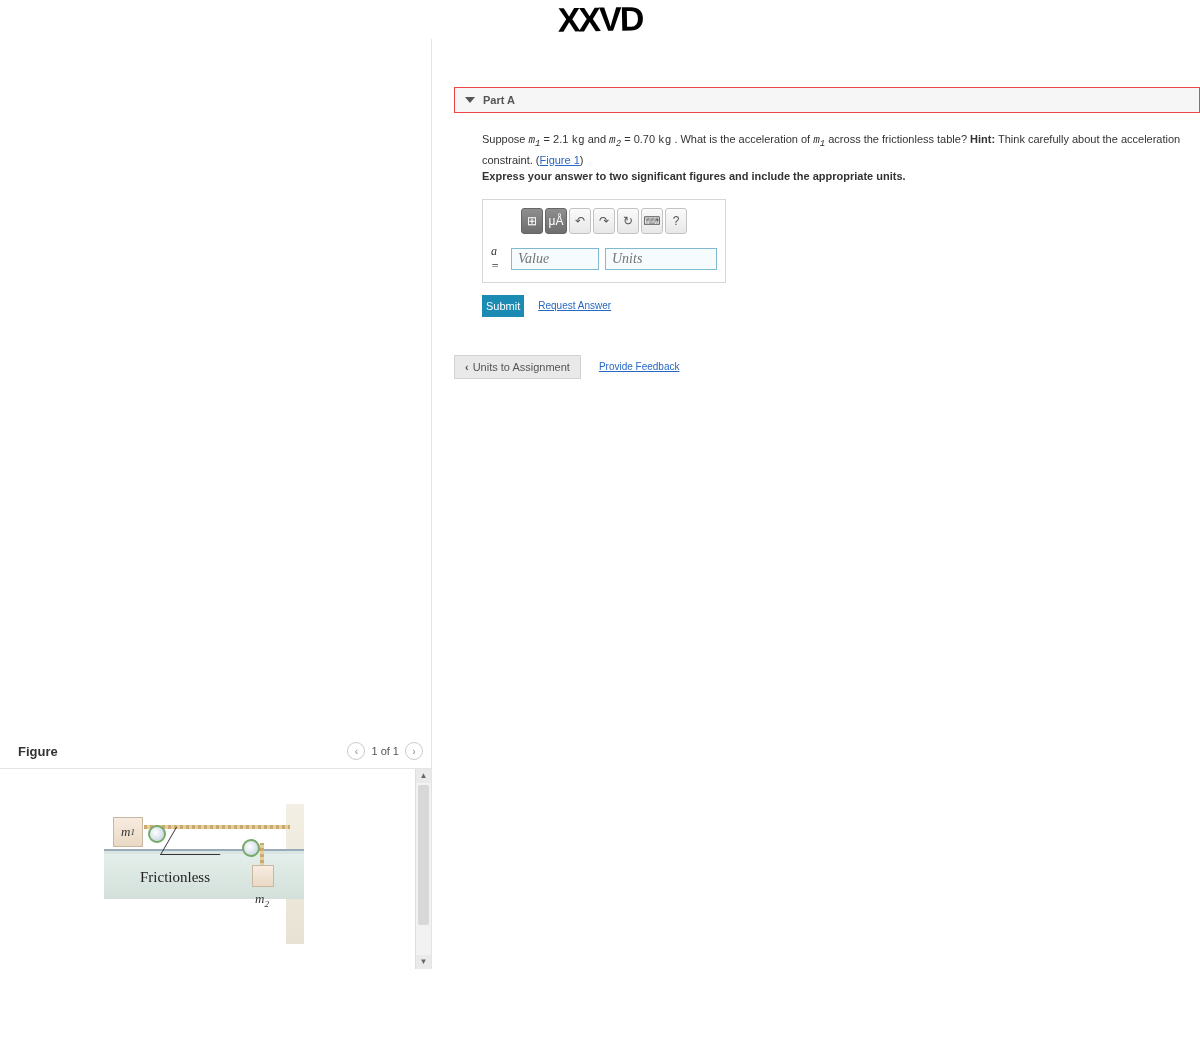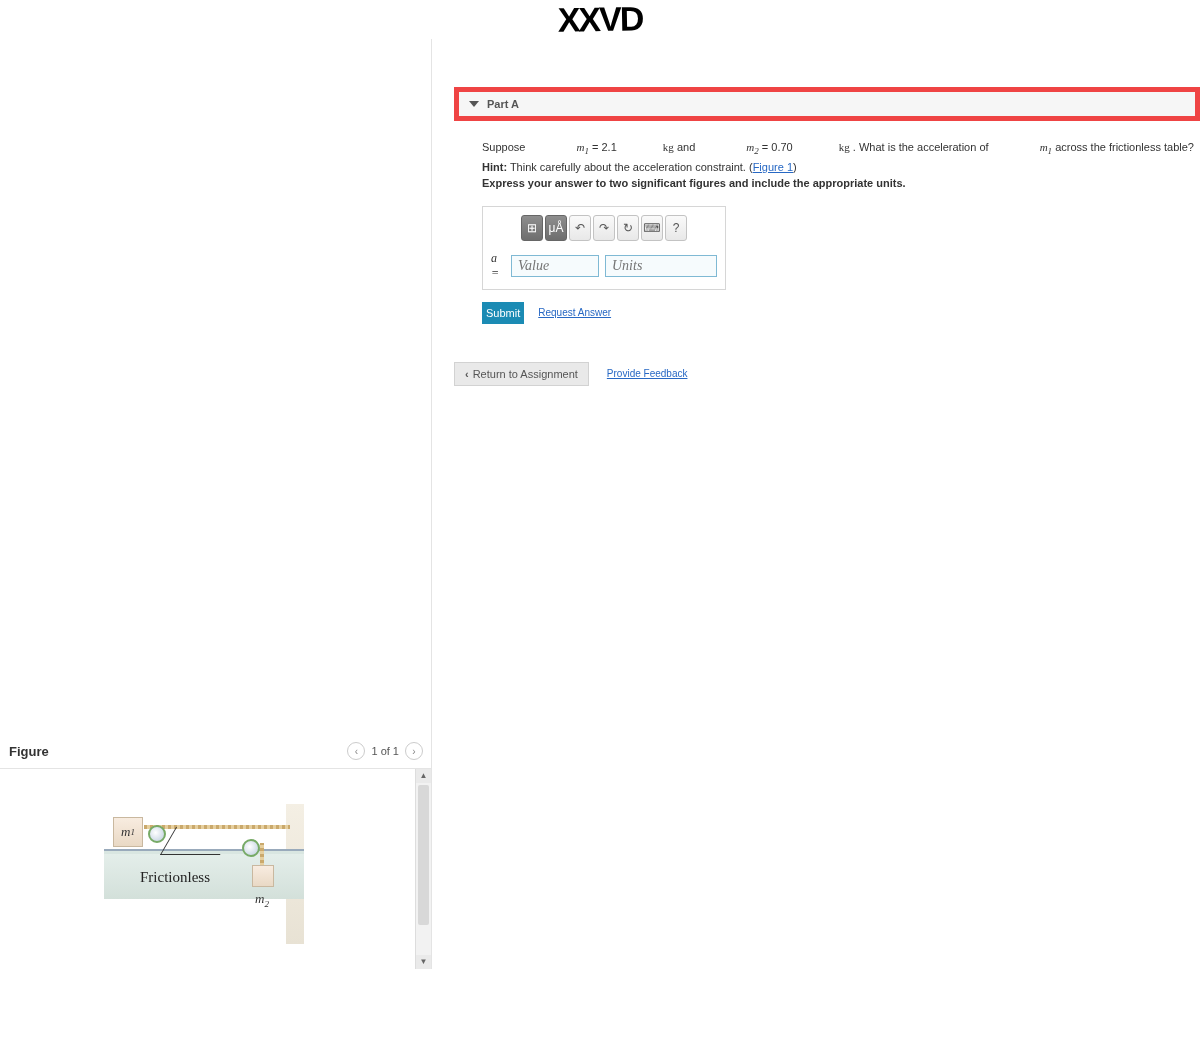--- a/index.html
+++ b/index.html
@@ -40,21 +40,21 @@
     border-right: 1px solid #e4e4e4;
     position: relative;
     display: flex;
     flex-direction: column;
   }
   .left-spacer { flex: 1; }
   .figure-header {
     display: flex;
     align-items: center;
     justify-content: space-between;
-    padding: 0 8px 8px 9px;
+    padding: 0 8px 8px 18px;
     border-bottom: 1px solid #e4e4e4;
     gap: 33px;
   }
   .figure-title { font-weight: bold; font-size: 13px; }
   .figure-nav {
     display: flex;
     align-items: center;
     gap: 6px;
     font-size: 11px;
     color: #555;
@@ -193,21 +193,21 @@
     width: 60px; height: 28px;
     border-left: 1px solid #333;
     border-bottom: 1px solid #333;
     transform: skewX(-30deg);
   }
 
   
   .right-col { flex: 1; padding-left: 22px; padding-top: 48px; }
   .part-bar {
     background: #f6f6f6;
-    border: 5px solid #ef4444;
+    border: 1px solid #ef4444;
     padding: 6px 10px;
     display: flex;
     align-items: center;
     gap: 8px;
     font-weight: bold;
     font-size: 11px;
     color: #555;
     width: 100%;
   }
   .part-caret {
@@ -215,23 +215,23 @@
     border-left: 5px solid transparent;
     border-right: 5px solid transparent;
     border-top: 6px solid #555;
   }
   .problem-text {
     padding: 18px 4px 4px 28px;
     font-size: 11px;
     color: #333;
     line-height: 1.5;
   }
-  .problem-text .mi { font-style: italic; font-family: Liberation Serif, serif; margin-left: 48px; }
+  .problem-text .mi { font-style: italic; font-family: Liberation Mono, monospace; }
   .problem-text sub { font-size: 9px; }
-  .problem-text .kg { font-family: Liberation Serif, serif; margin-left: 43px; }
+  .problem-text .kg { font-family: Liberation Mono, monospace; }
   .strong { font-weight: bold; }
   .fig-link { color: #2768c4; text-decoration: underline; cursor: pointer; }
 
   .answer-box {
     margin: 10px 0 0 28px;
     border: 1px solid #d6d6d6;
     width: 244px;
     padding: 8px;
   }
   .toolbar {
@@ -401,19 +401,19 @@
         </div>
       </div>
 
       <div class="submit-row">
         <button class="submit-btn">Submit</button>
         <span class="link">Request Answer</span>
       </div>
 
       <div class="return-row">
         <button class="return-btn">
-          <span>Return to Assignment</span>
+          <span>Units to Assignment</span>
         </button>
         <span class="link">Provide Feedback</span>
       </div>
     </div>
   </div>
 </div>
 
 </body></html>

